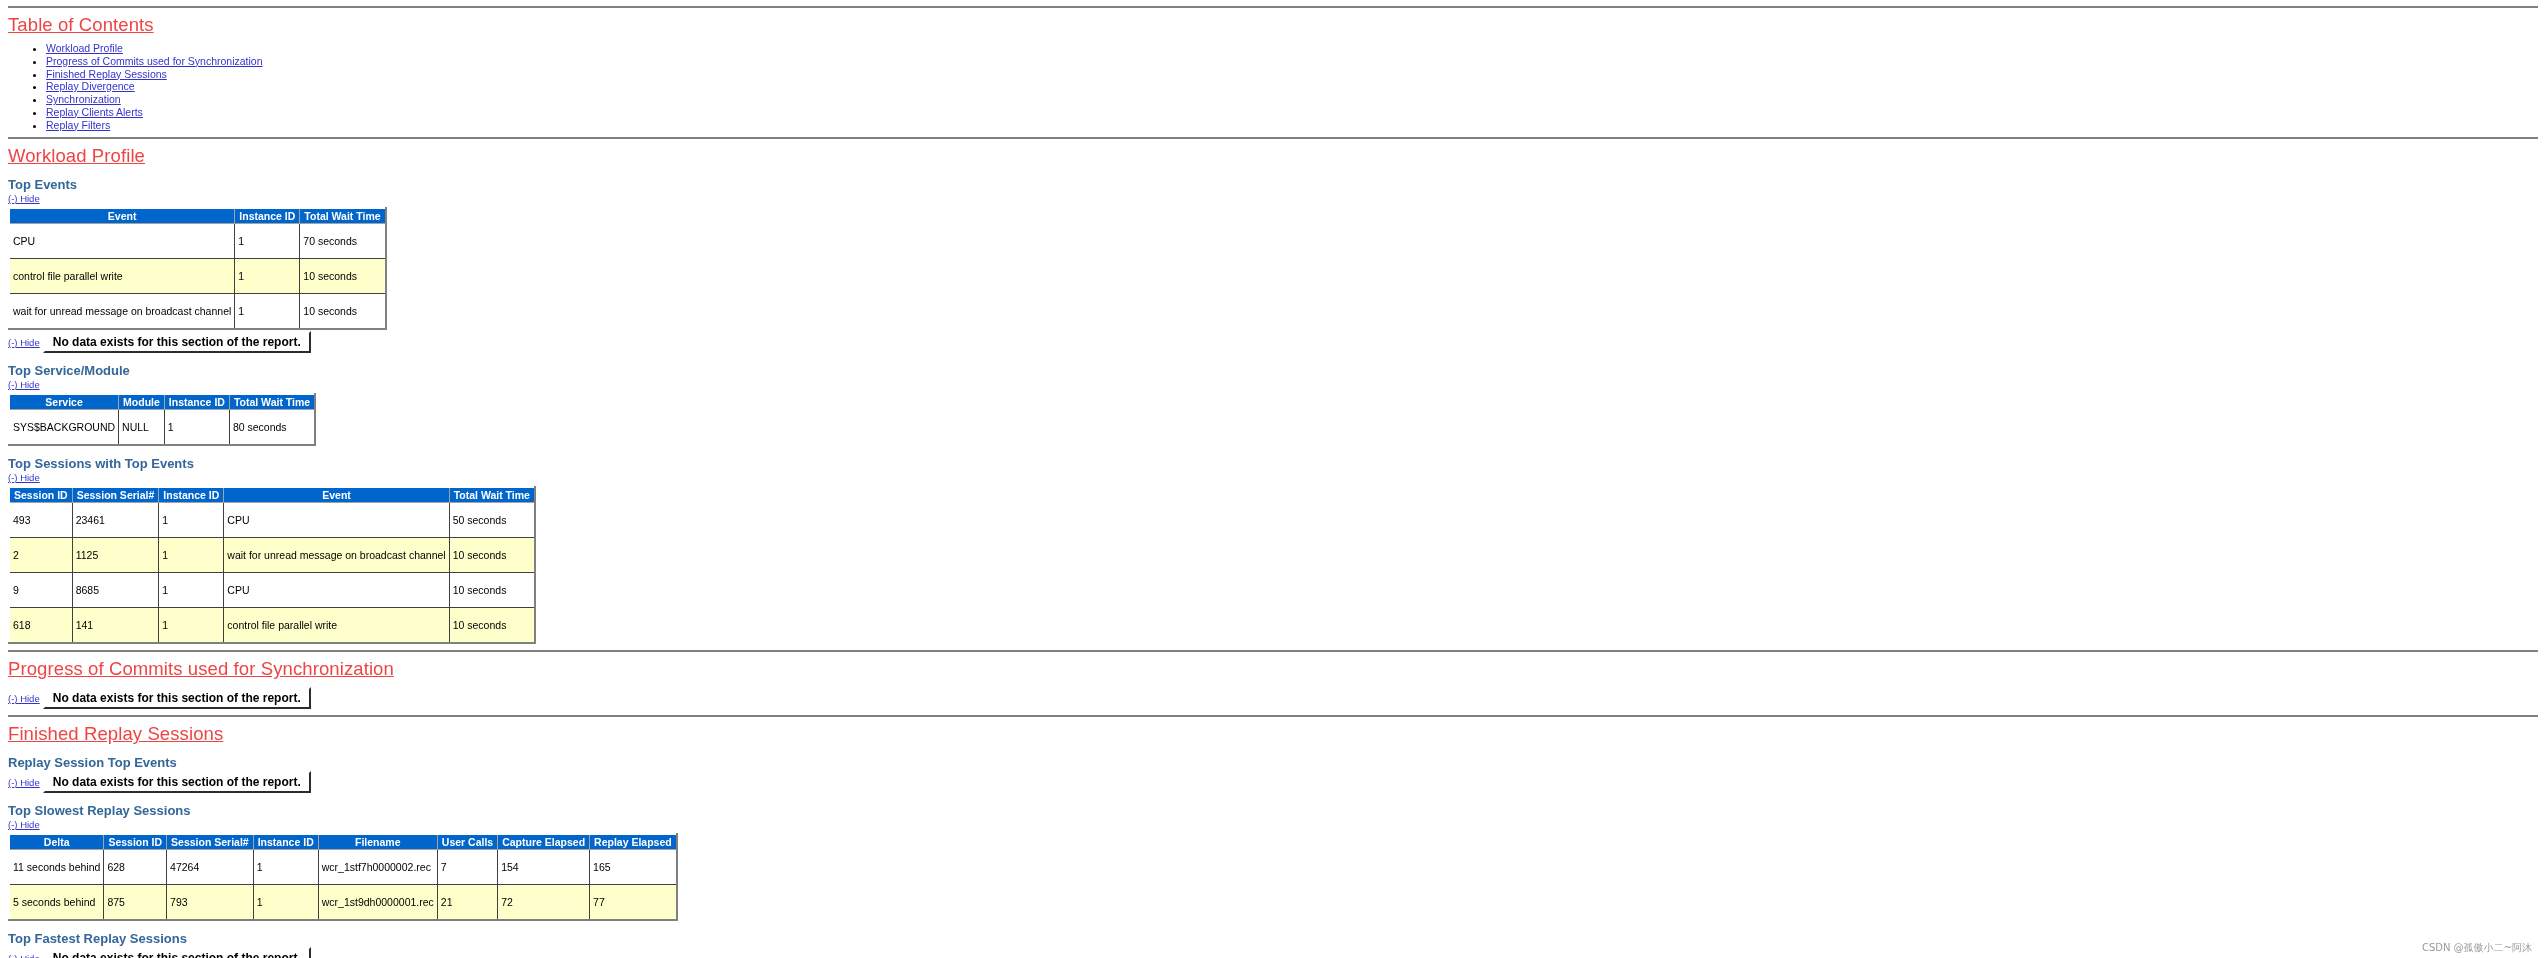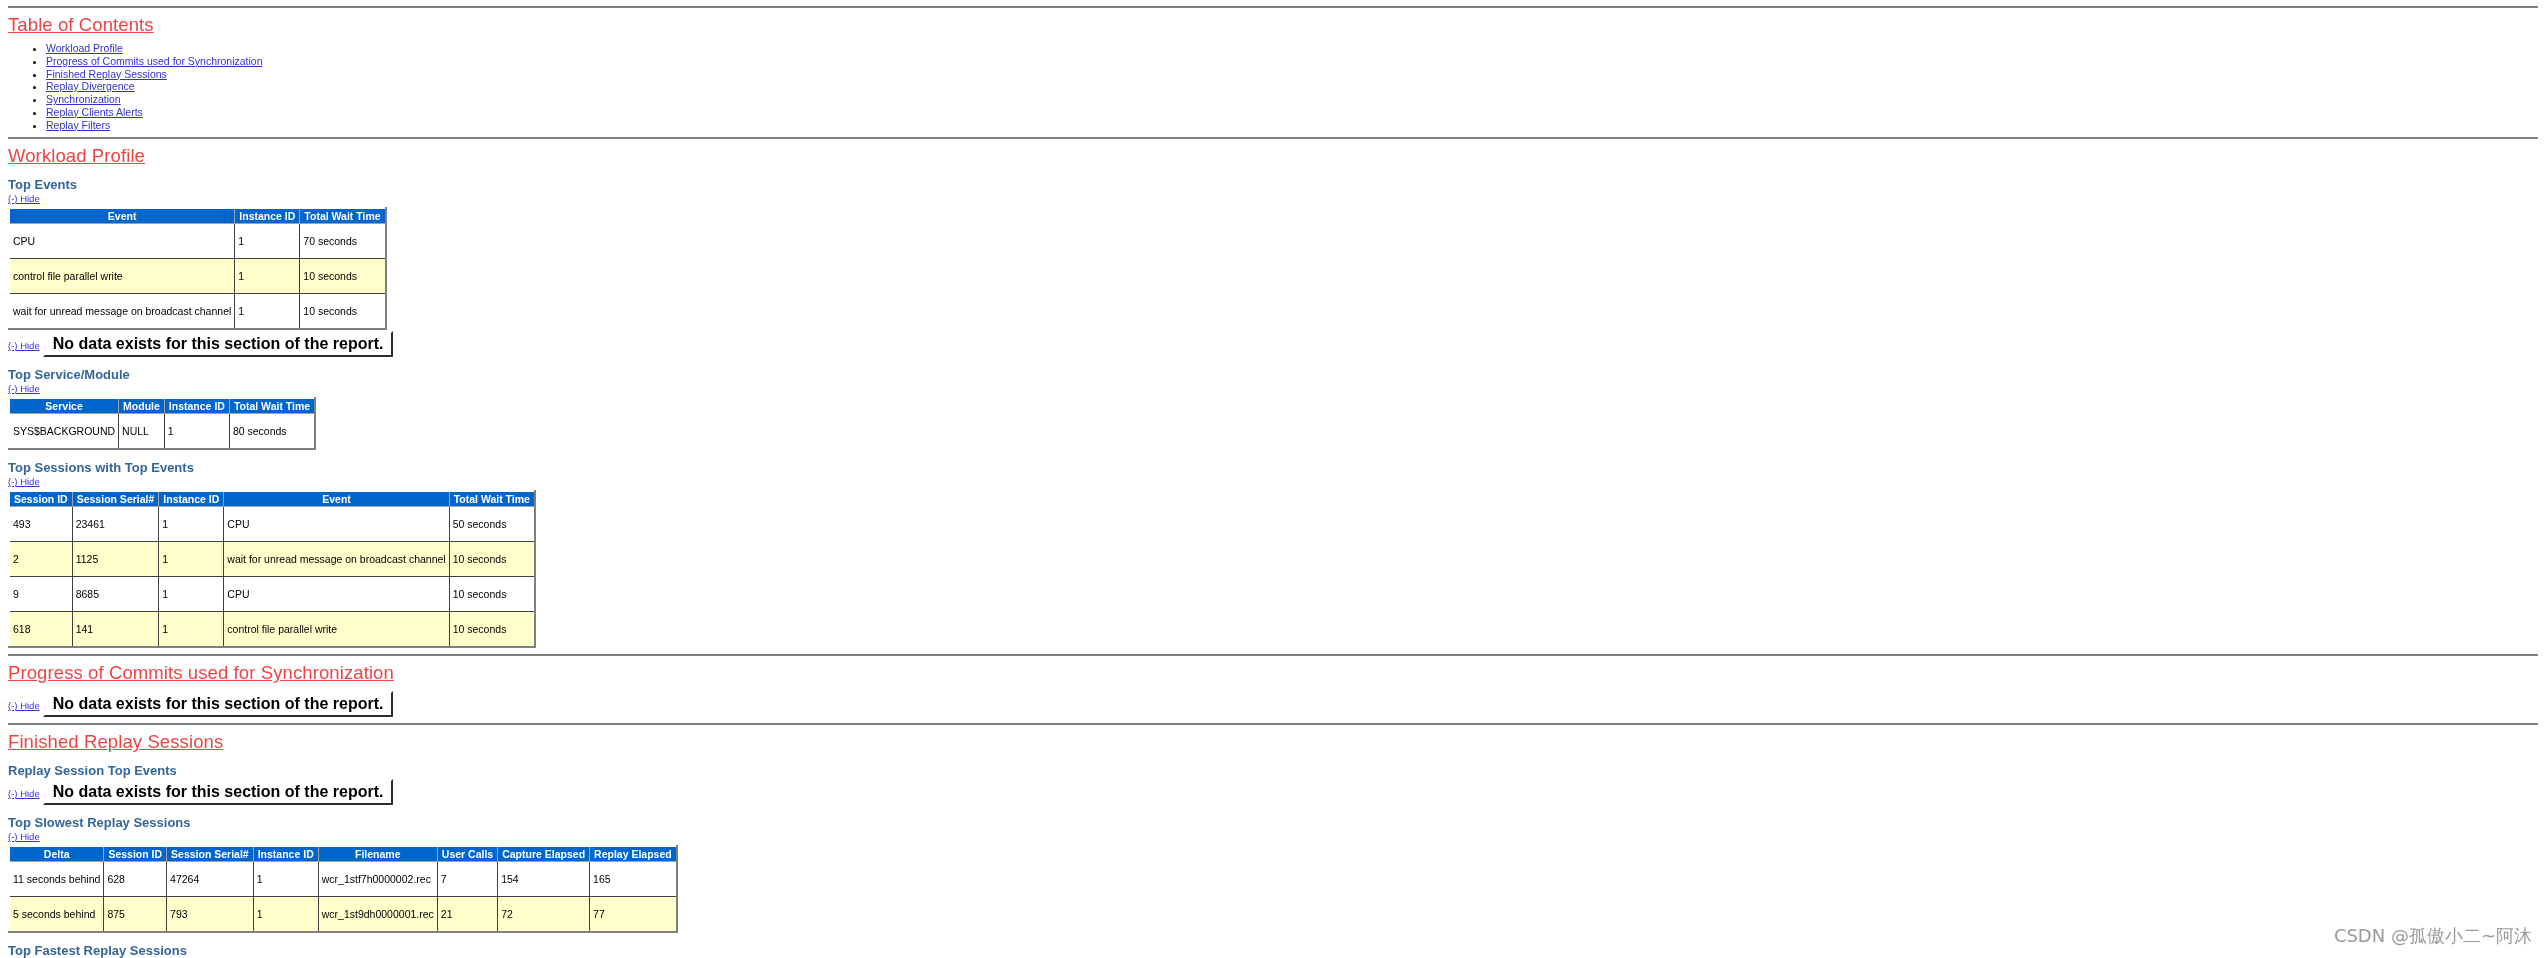--- a/index.html
+++ b/index.html
@@ -71,21 +71,21 @@
   .nodata {
     display: inline-block;
     border: 2px outset #cccccc;
     border-top-color: #ffffff;
     border-left-color: #ffffff;
     border-right-color: #808080;
     border-bottom-color: #808080;
     background: #ffffff;
     padding: 2px 8px;
     font-weight: bold;
-    font-size: 16px;
+    font-size: 12px;
     color: #000;
     margin-top: 1px;
   }
   table.rep {
     border-collapse: collapse;
     border: 2px solid;
     border-color: #ffffff #808080 #808080 #ffffff;
     background: #ffffff;
     margin-top: 1px;
     font-size: 10.5px;
@@ -107,22 +107,22 @@
     color: #000;
     white-space: nowrap;
     text-align: left;
   }
   table.rep tr.odd td { background: #ffffff; }
   table.rep tr.even td { background: #ffffcc; }
 
   .watermark {
     position: absolute;
     right: 14px;
-    bottom: 10px;
-    font-size: 18px;
+    bottom: 3px;
+    font-size: 10px;
     color: #9a9a9a;
     font-family: "DejaVu Sans", sans-serif;
     white-space: nowrap;
   }
   .toc-block { padding-left: 0; }
 </style>
 </head>
 <body>
 
 <div class="page">

